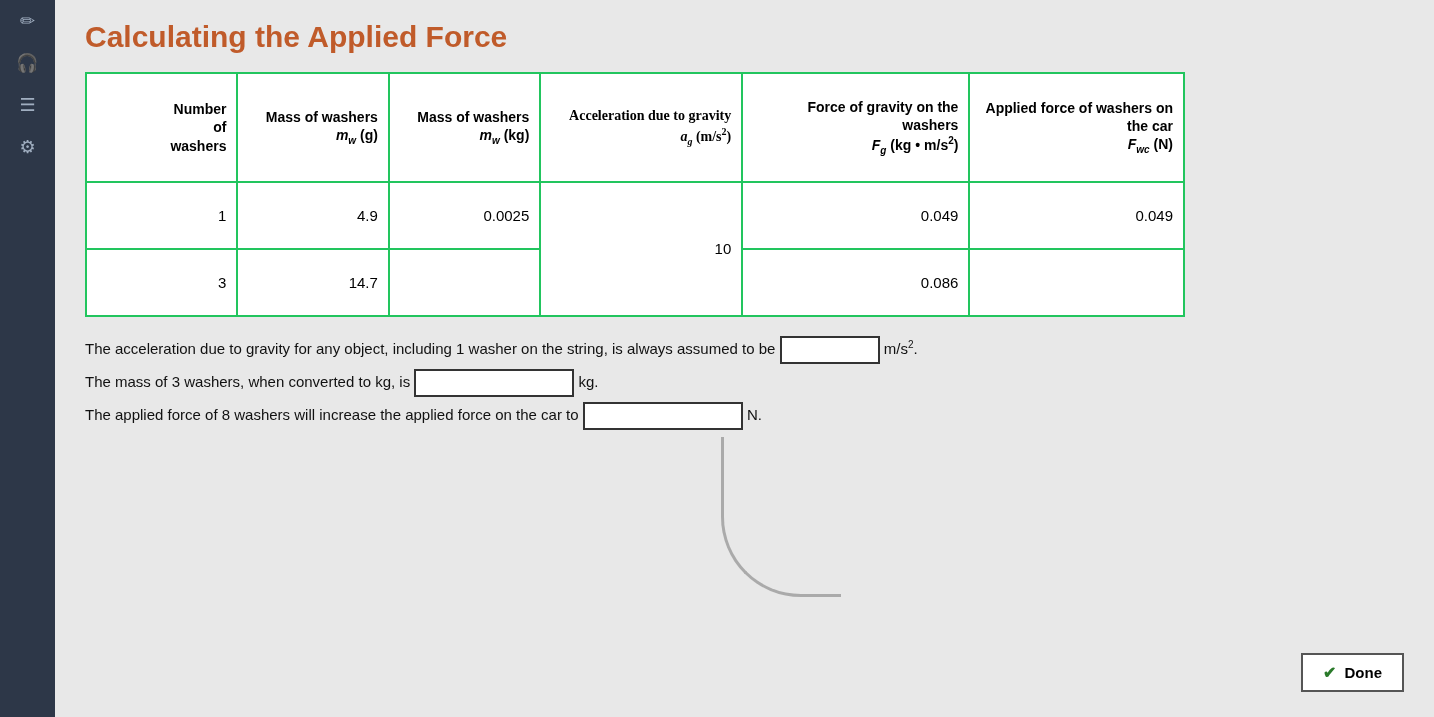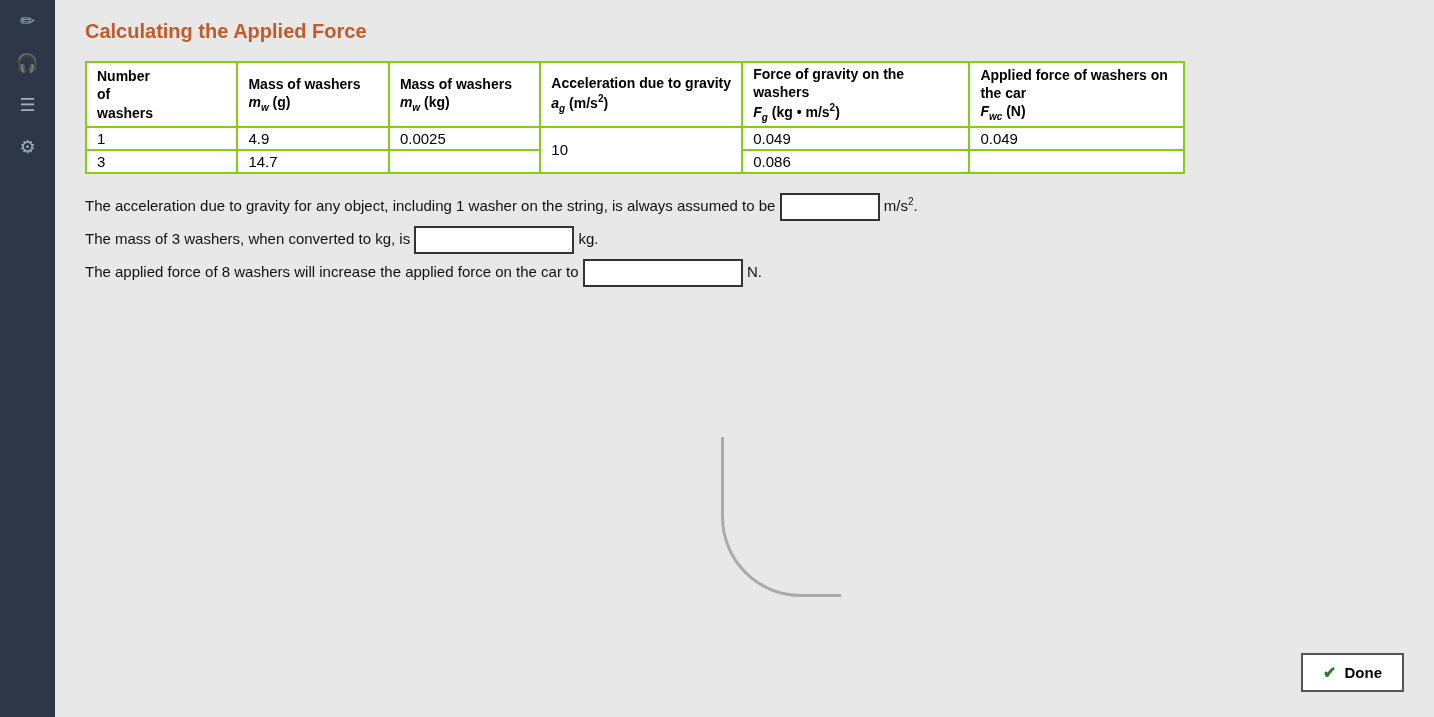--- a/index.html
+++ b/index.html
@@ -33,58 +33,58 @@
 
     .main-content {
       flex: 1;
       background: #e8e8e8;
       padding: 20px 30px;
       position: relative;
     }
 
     .page-title {
       color: #c05b2a;
-      font-size: 20px;
+      font-size: 30px;
       font-weight: bold;
       margin-bottom: 18px;
     }
 
     .table-container {
       margin-bottom: 18px;
     }
 
     table {
       border-collapse: collapse;
       width: 100%;
       max-width: 1100px;
       background: white;
       font-size: 14px;
     }
 
     th, td {
-      border: 2px solid #84cc16;
-      padding: 2px 10px;
-      text-align: left;
+      border: 2px solid #22c55e;
+      padding: 24px 10px;
+      text-align: right;
       vertical-align: middle;
     }
 
     th {
       font-weight: bold;
       background: white;
       line-height: 1.3;
     }
 
     td {
       font-size: 15px;
     }
 
     .col-number { width: 120px; }
     .col-mass-g { width: 120px; }
     .col-mass-kg { width: 120px; }
-    .col-accel { width: 160px; }
+    .col-accel { width: 160px; font-family: Liberation Serif, serif; }
     .col-force-g { width: 180px; }
     .col-force-app { width: 170px; }
 
     .text-block {
       font-size: 15px;
       color: #111;
       line-height: 1.8;
       max-width: 1050px;
     }
 

